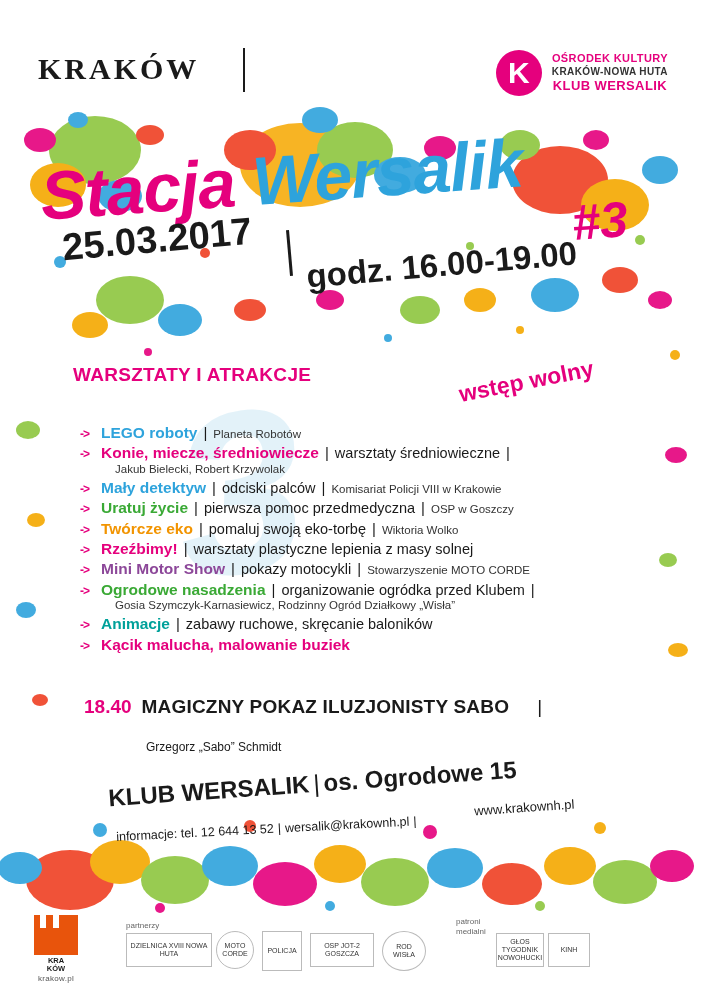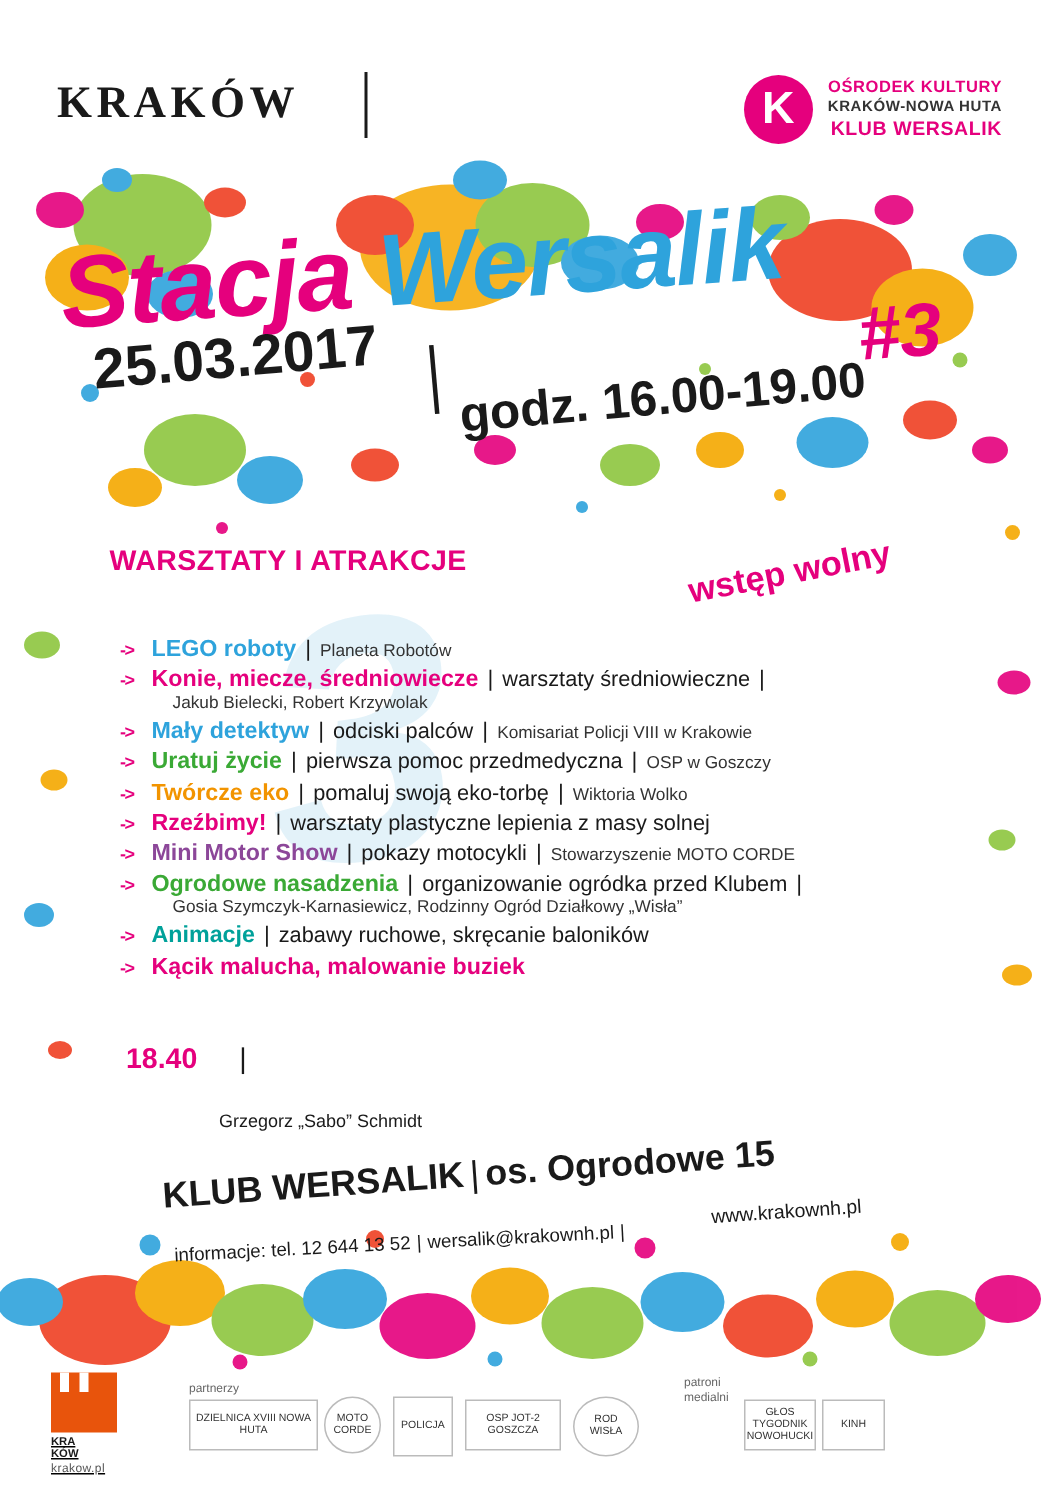--- a/index.html
+++ b/index.html
@@ -66,21 +66,21 @@
     color: #fff;
     font-size: 30px;
     font-weight: 700;
     display: flex;
     align-items: center;
     justify-content: center;
     font-family: "Liberation Sans", sans-serif;
   }
   .ok-text {
     line-height: 1.25;
-    text-align: right;
+    text-align: center;
   }
   .ok-text .l1 { font-size: 11px; font-weight: 700; color: #e5007d; letter-spacing: .4px;}
   .ok-text .l2 { font-size: 10px; font-weight: 700; color: #333; letter-spacing: .4px;}
   .ok-text .l3 { font-size: 13px; font-weight: 700; color: #e5007d; letter-spacing: .4px;}
 
   
   .title-wrap {
     position: absolute;
     left: 0; top: 120px;
     width: 706px;
@@ -304,22 +304,21 @@
   
   .logos {
     position: absolute;
     left: 0;
     top: 905px;
     width: 706px;
     height: 95px;
   }
   .logo-box {
     position: absolute;
-    text-align: left;
-    text-decoration: underline;
+    text-align: center;
   }
   .lbl {
     font-size: 8px;
     color: #555;
     letter-spacing: .3px;
   }
   .krakow-pl {
     left: 34px; top: 10px;
   }
   .kw-mark {
@@ -575,20 +574,21 @@
       <div class="row1">
         <span class="arrow">-&gt;</span>
         <span class="lead pink">Kącik malucha, malowanie buziek</span>
       </div>
     </div>
 
   </div>
 
   <div class="magic">
     <span class="hr">18.40</span>
+    <span class="mtitle">MAGICZNY POKAZ ILUZJONISTY SABO</span>
     <span class="mbar">|</span>
   </div>
   <div class="magic-sub">Grzegorz „Sabo” Schmidt</div>
 
   <div class="venue">
     <span class="place">KLUB WERSALIK</span><span class="sep">|</span><span>os. Ogrodowe 15</span>
   </div>
   <div class="www">www.krakownh.pl</div>
   <div class="contact">
     <span>informacje:</span>

